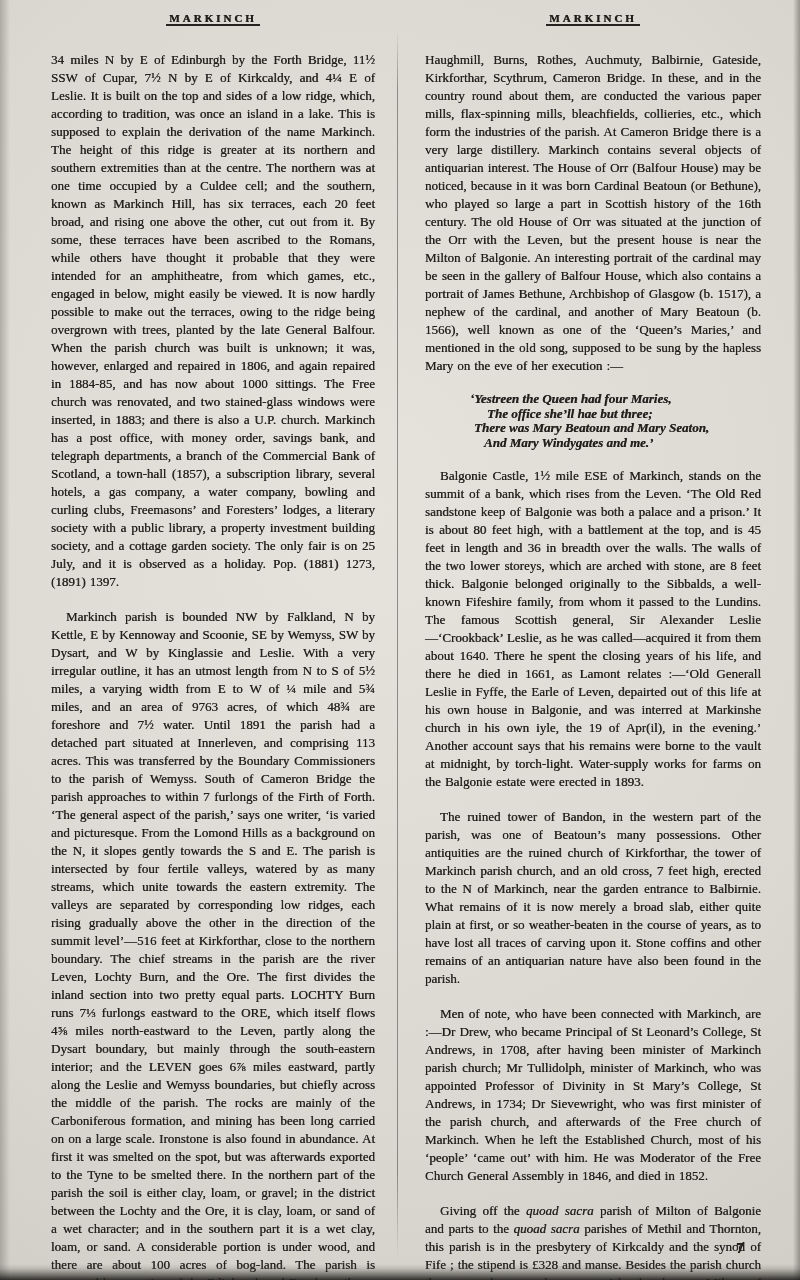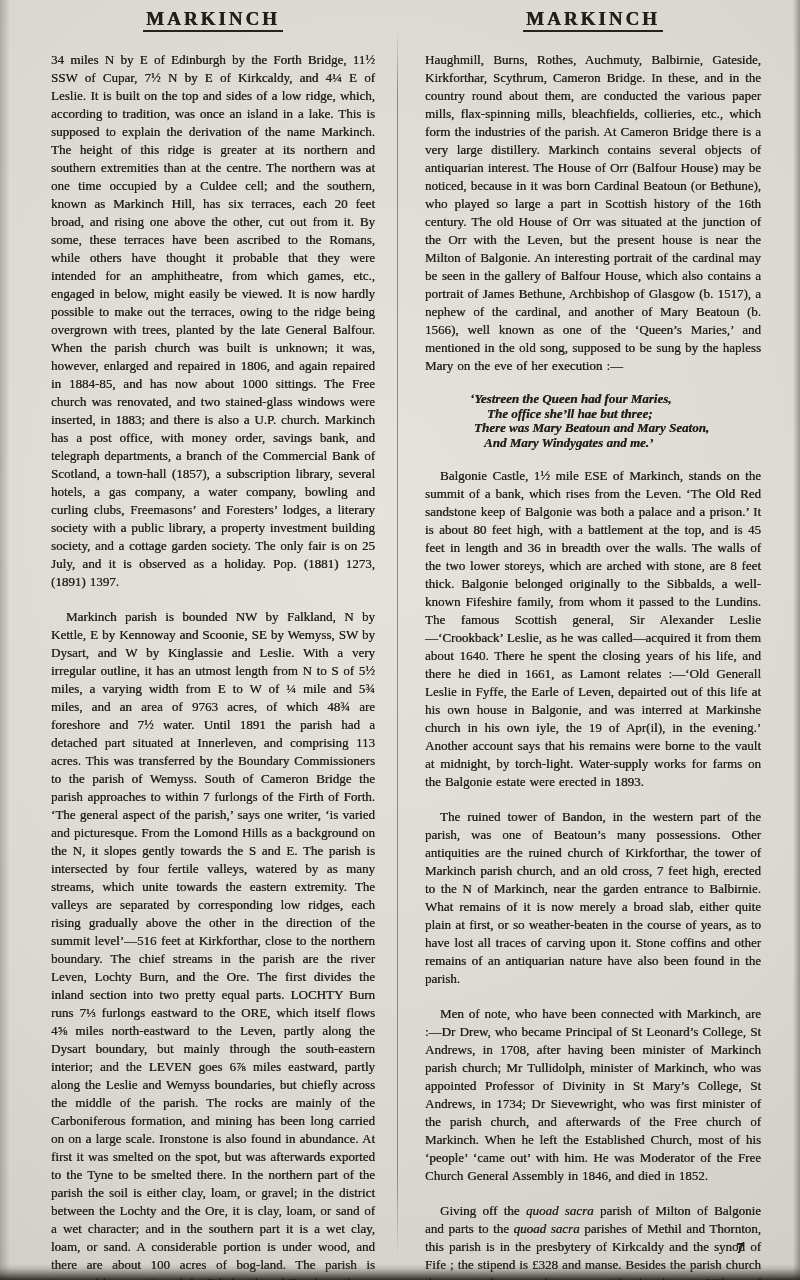--- a/index.html
+++ b/index.html
@@ -32,21 +32,21 @@
     background: linear-gradient(to bottom,
       rgba(55,53,48,0) 0%, rgba(55,53,48,0.5) 5%,
       rgba(55,53,48,0.5) 93%, rgba(55,53,48,0) 100%);
   }
   .col { position: absolute; top: 0; }
   .col-left  { left: 34px;  width: 358px; }
   .col-right { left: 408px; width: 370px; }
   .running-head { text-align: center; padding-top: 8px; height: 26px; }
   .head-text {
     display: inline-block;
-    font-weight: bold; font-size: 19px; letter-spacing: 3px;
+    font-weight: bold; font-size: 11px; letter-spacing: 3px;
     border-bottom: 2.5px solid #25231f; padding: 0 3px 0 3px;
     text-shadow: 0.4px 0 0 #25231f;
   }
   .para {
     margin: 17px; text-align: justify;
     font-size: 13px; line-height: 18px;
     text-indent: 15px;
     text-shadow: 0.35px 0 0 rgba(33,31,28,0.8);
     word-spacing: 0.8px;
   }

